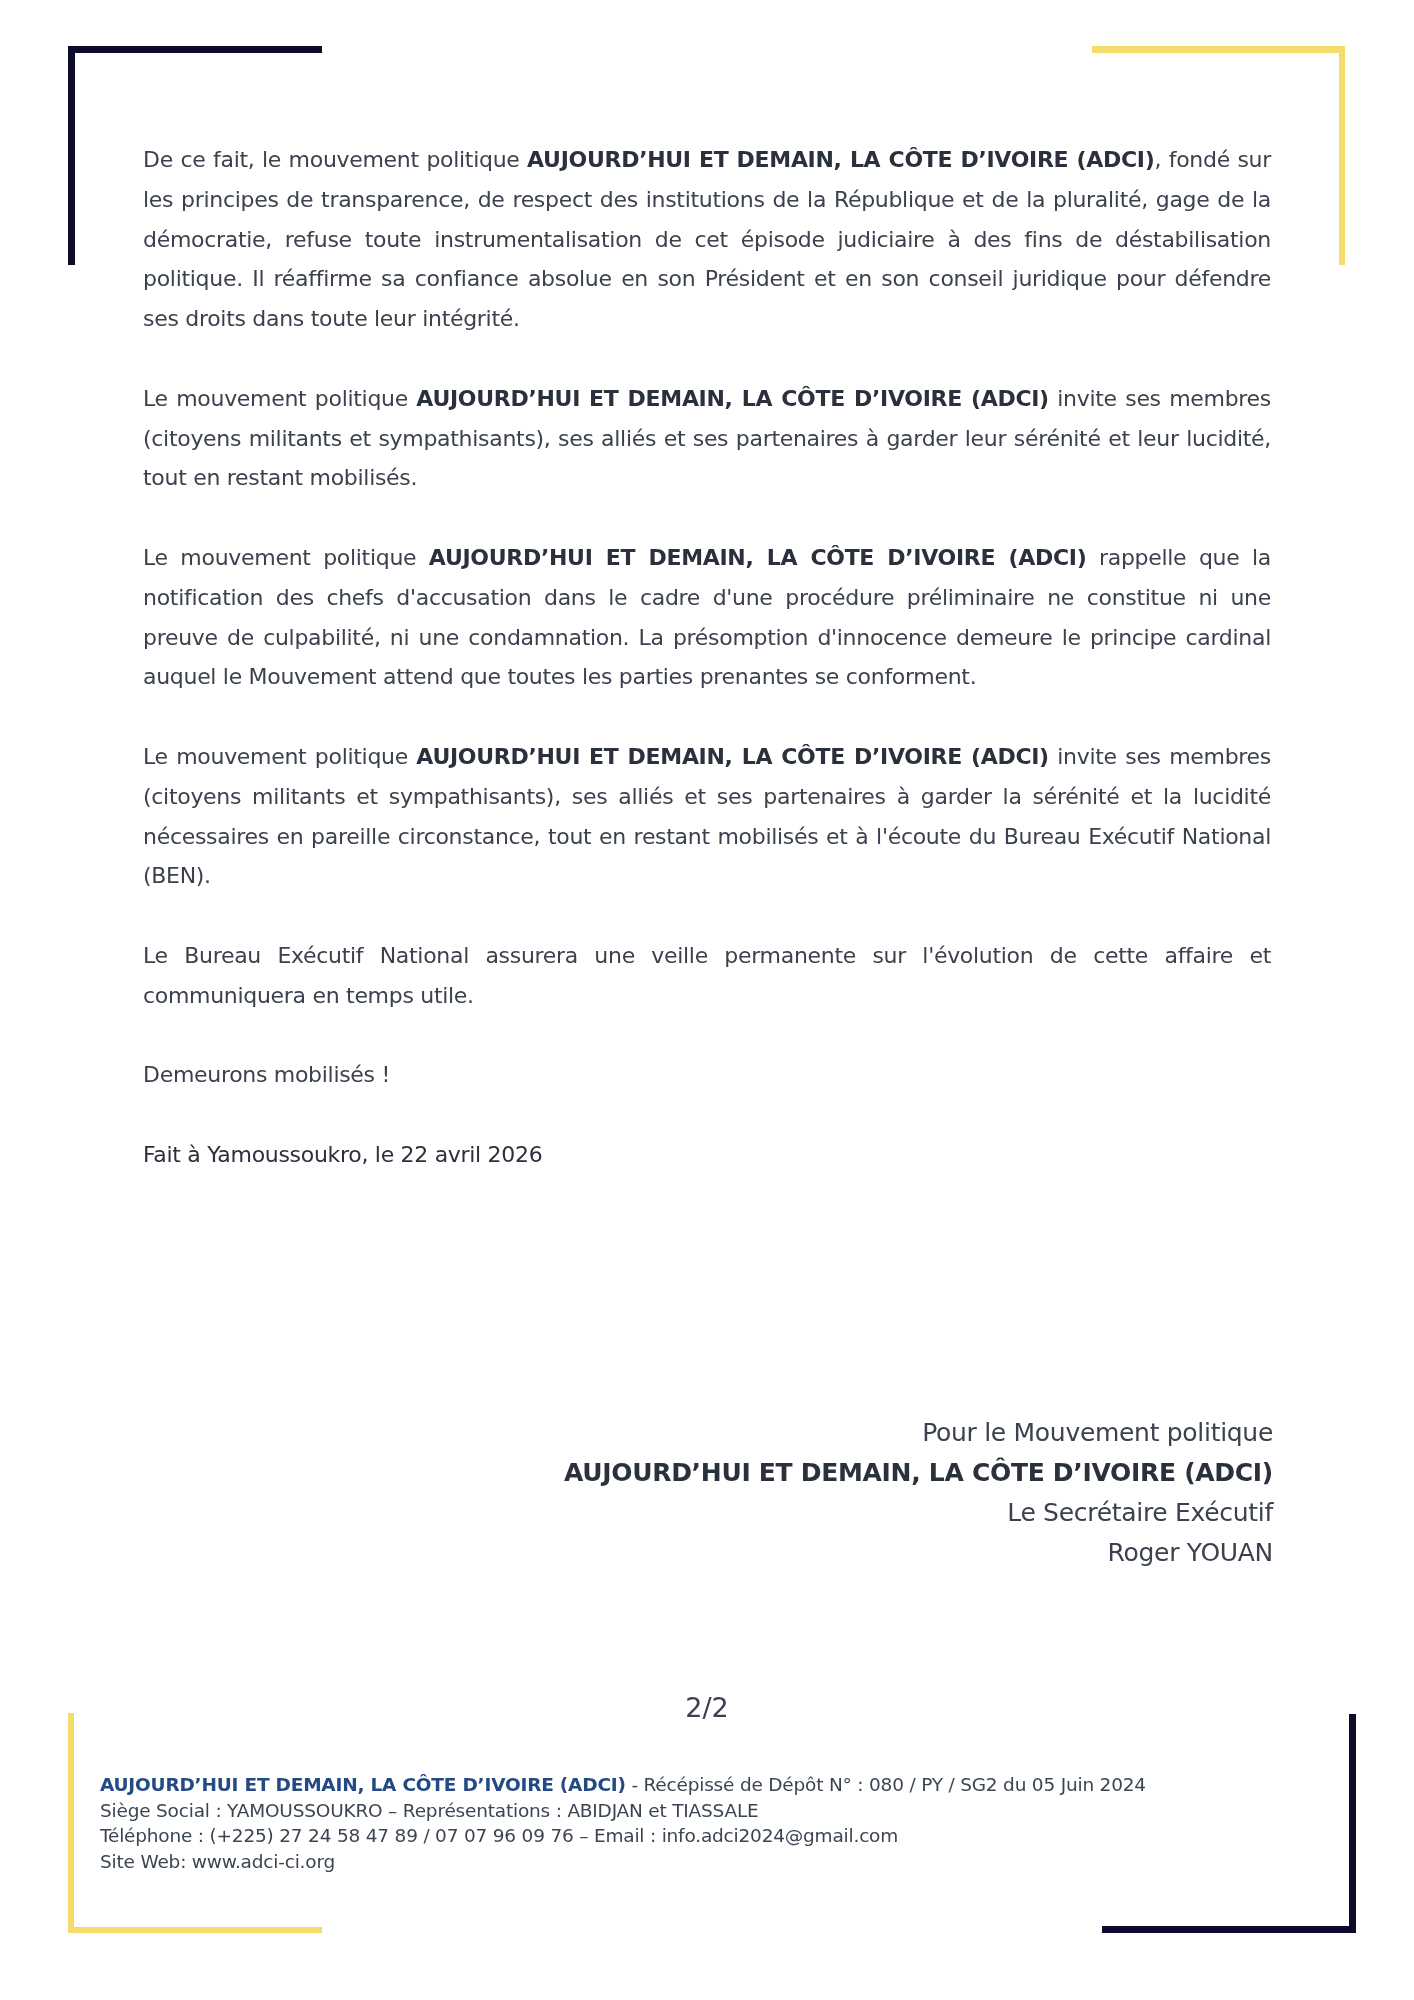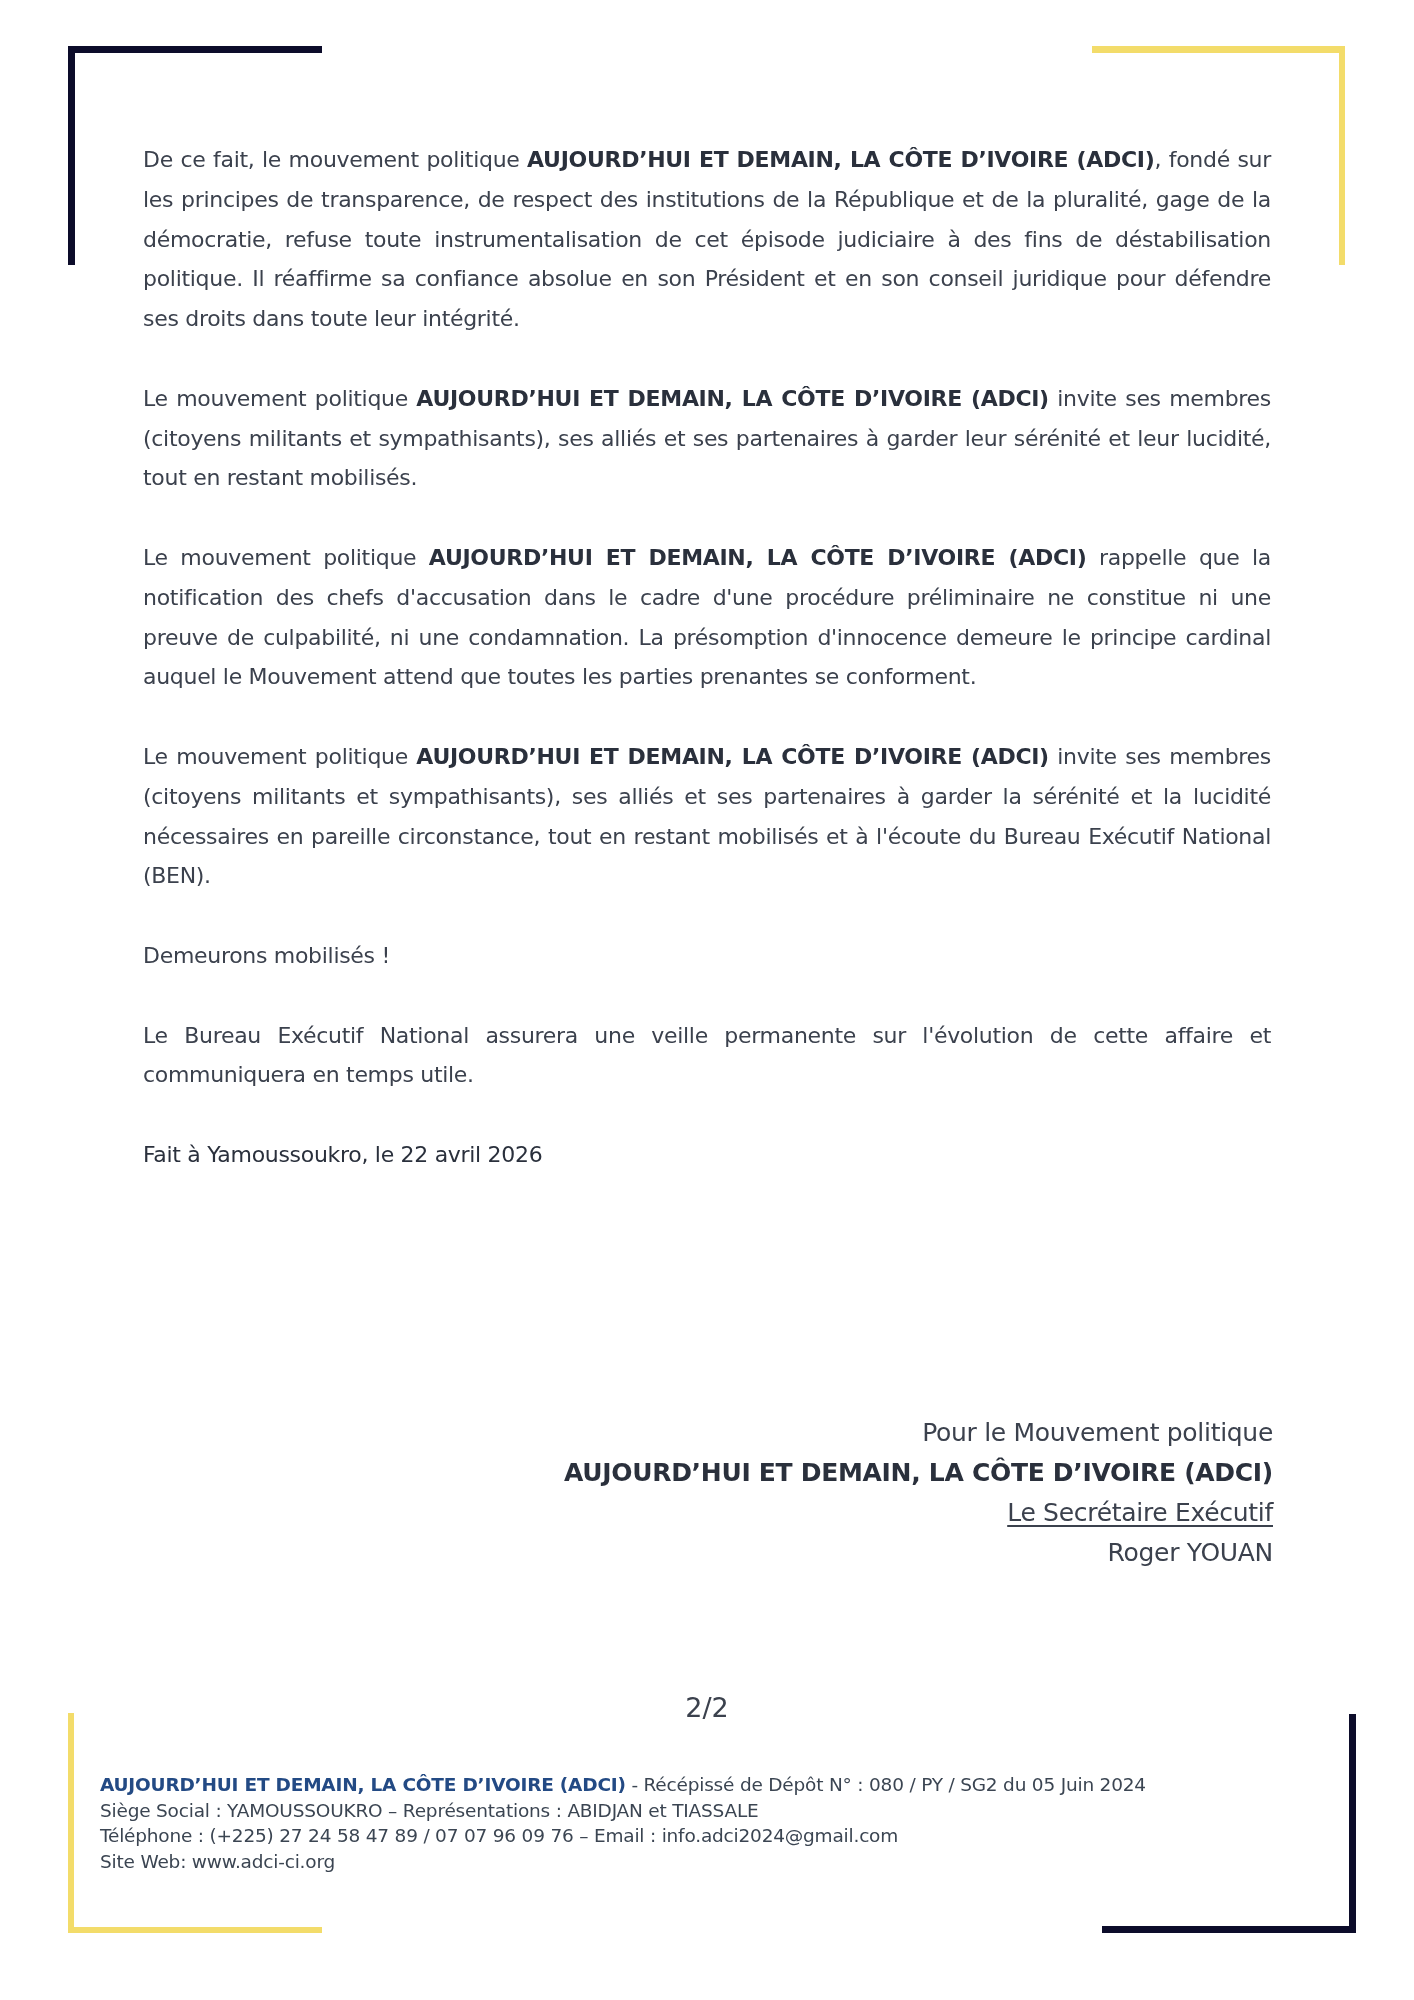--- a/index.html
+++ b/index.html
@@ -19,21 +19,21 @@
   }
   .body-text p { margin: 0 0 39.8px 0; text-align: justify; }
   .body-text b { color: #2a303c; font-weight: bold; }
   .bold-line { font-weight: normal; color: #2a303c; }
 
   .signature {
     position: absolute; right: 141px; top: 1413px; text-align: right;
     font-size: 25px; line-height: 40px; letter-spacing: -0.3px;
   }
   .signature .org { font-weight: bold; color: #2a303c; }
-  .signature .role { text-decoration: underline; text-underline-offset: 4px; }
+  .signature .role { text-underline-offset: 4px; }
 
   .page-num {
     position: absolute; left: 0; width: 1414px; top: 1692px; text-align: center;
     font-size: 27px; color: #3b414d;
   }
   .footer {
     position: absolute; left: 100px; width: 1214px; top: 1772px; text-align: left;
     font-size: 18.5px; line-height: 25.5px; color: #3b4552; letter-spacing: -0.2px;
   }
   .footer .brand { color: #234a84; font-weight: bold; }
@@ -48,22 +48,22 @@
 <div class="bracket b-yellow" style="left:68px;top:1713px;width:6px;height:220px;"></div>
 <div class="bracket b-yellow" style="left:68px;top:1927px;width:254px;height:6px;"></div>
 <div class="bracket b-dark" style="left:1349px;top:1714px;width:7px;height:219px;"></div>
 <div class="bracket b-dark" style="left:1102px;top:1926px;width:254px;height:7px;"></div>
 
 <main class="body-text">
   <p><span>De ce fait, le mouvement politique </span><b>AUJOURD’HUI ET DEMAIN, LA CÔTE D’IVOIRE (ADCI)</b><span>, fondé sur les principes de transparence, de respect des institutions de la République et de la pluralité, gage de la démocratie, refuse toute instrumentalisation de cet épisode judiciaire à des fins de déstabilisation politique. Il réaffirme sa confiance absolue en son Président et en son conseil juridique pour défendre ses droits dans toute leur intégrité.</span></p>
   <p><span>Le mouvement politique </span><b>AUJOURD’HUI ET DEMAIN, LA CÔTE D’IVOIRE (ADCI)</b><span> invite ses membres (citoyens militants et sympathisants), ses alliés et ses partenaires à garder leur sérénité et leur lucidité, tout en restant mobilisés.</span></p>
   <p><span>Le mouvement politique </span><b>AUJOURD’HUI ET DEMAIN, LA CÔTE D’IVOIRE (ADCI)</b><span> rappelle que la notification des chefs d'accusation dans le cadre d'une procédure préliminaire ne constitue ni une preuve de culpabilité, ni une condamnation. La présomption d'innocence demeure le principe cardinal auquel le Mouvement attend que toutes les parties prenantes se conforment.</span></p>
   <p><span>Le mouvement politique </span><b>AUJOURD’HUI ET DEMAIN, LA CÔTE D’IVOIRE (ADCI)</b><span> invite ses membres (citoyens militants et sympathisants), ses alliés et ses partenaires à garder la sérénité et la lucidité nécessaires en pareille circonstance, tout en restant mobilisés et à l'écoute du Bureau Exécutif National (BEN).</span></p>
+  <p><span>Le Bureau Exécutif National assurera une veille permanente sur l'évolution de cette affaire et communiquera en temps utile.</span></p>
   <p>Demeurons mobilisés !</p>
-  <p><span>Le Bureau Exécutif National assurera une veille permanente sur l'évolution de cette affaire et communiquera en temps utile.</span></p>
   <p class="bold-line">Fait à Yamoussoukro, le 22 avril 2026</p>
 </main>
 
 <section class="signature">
   <div>Pour le Mouvement politique</div>
   <div class="org">AUJOURD’HUI ET DEMAIN, LA CÔTE D’IVOIRE (ADCI)</div>
   <div class="role">Le Secrétaire Exécutif</div>
   <div>Roger YOUAN</div>
 </section>
 

